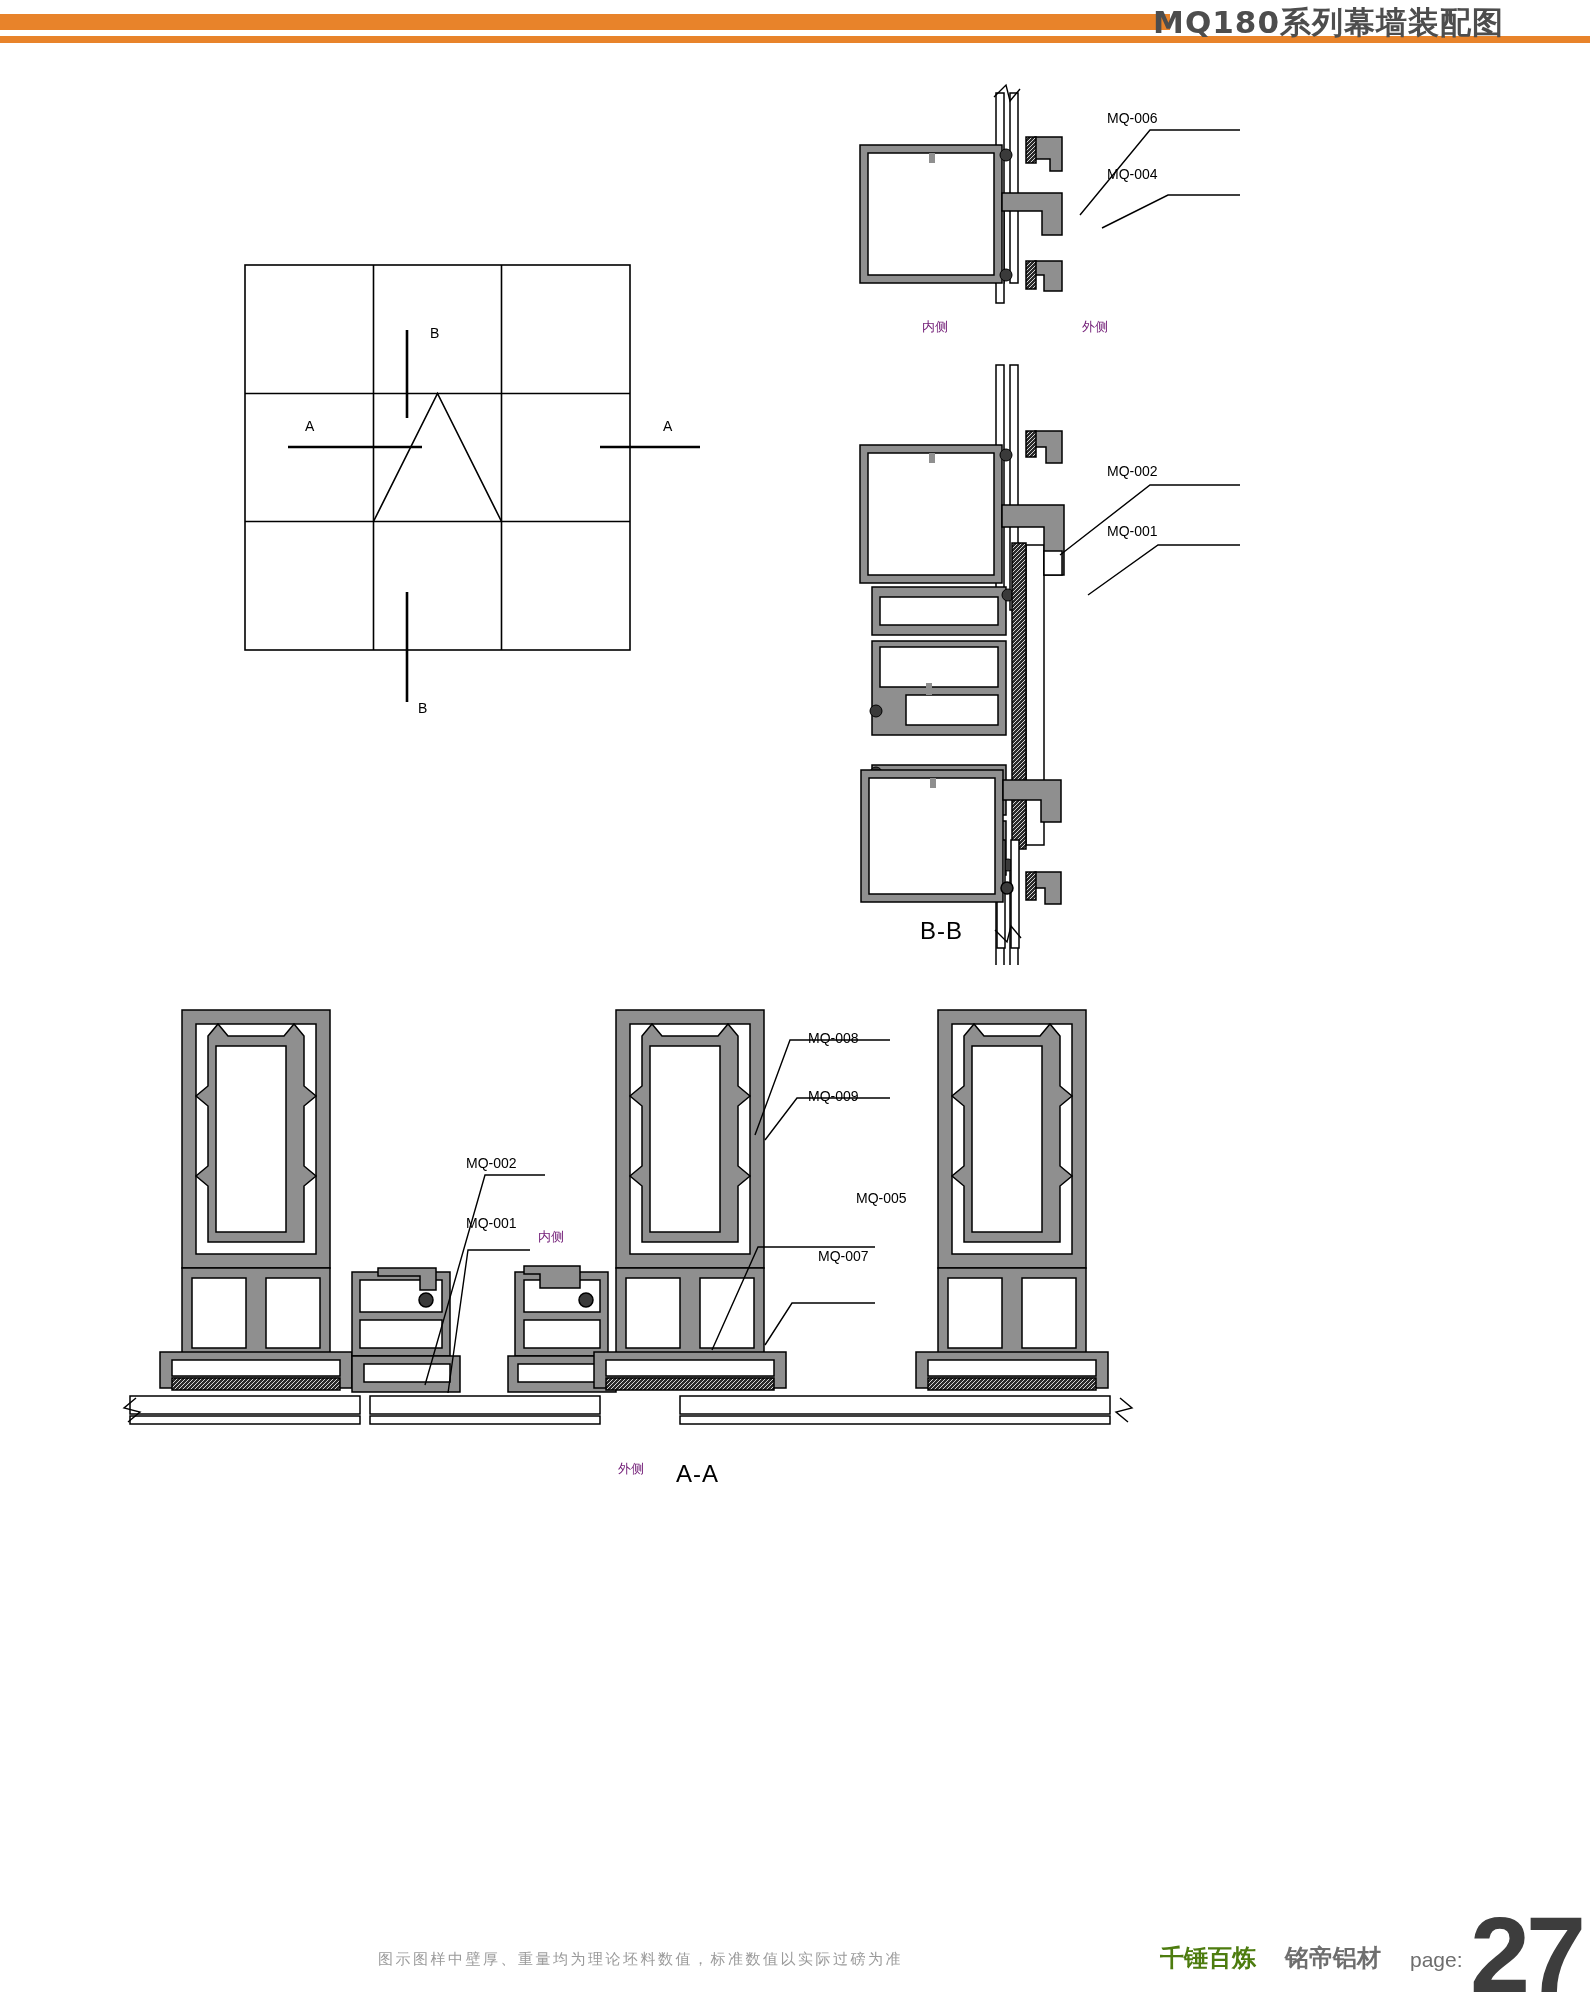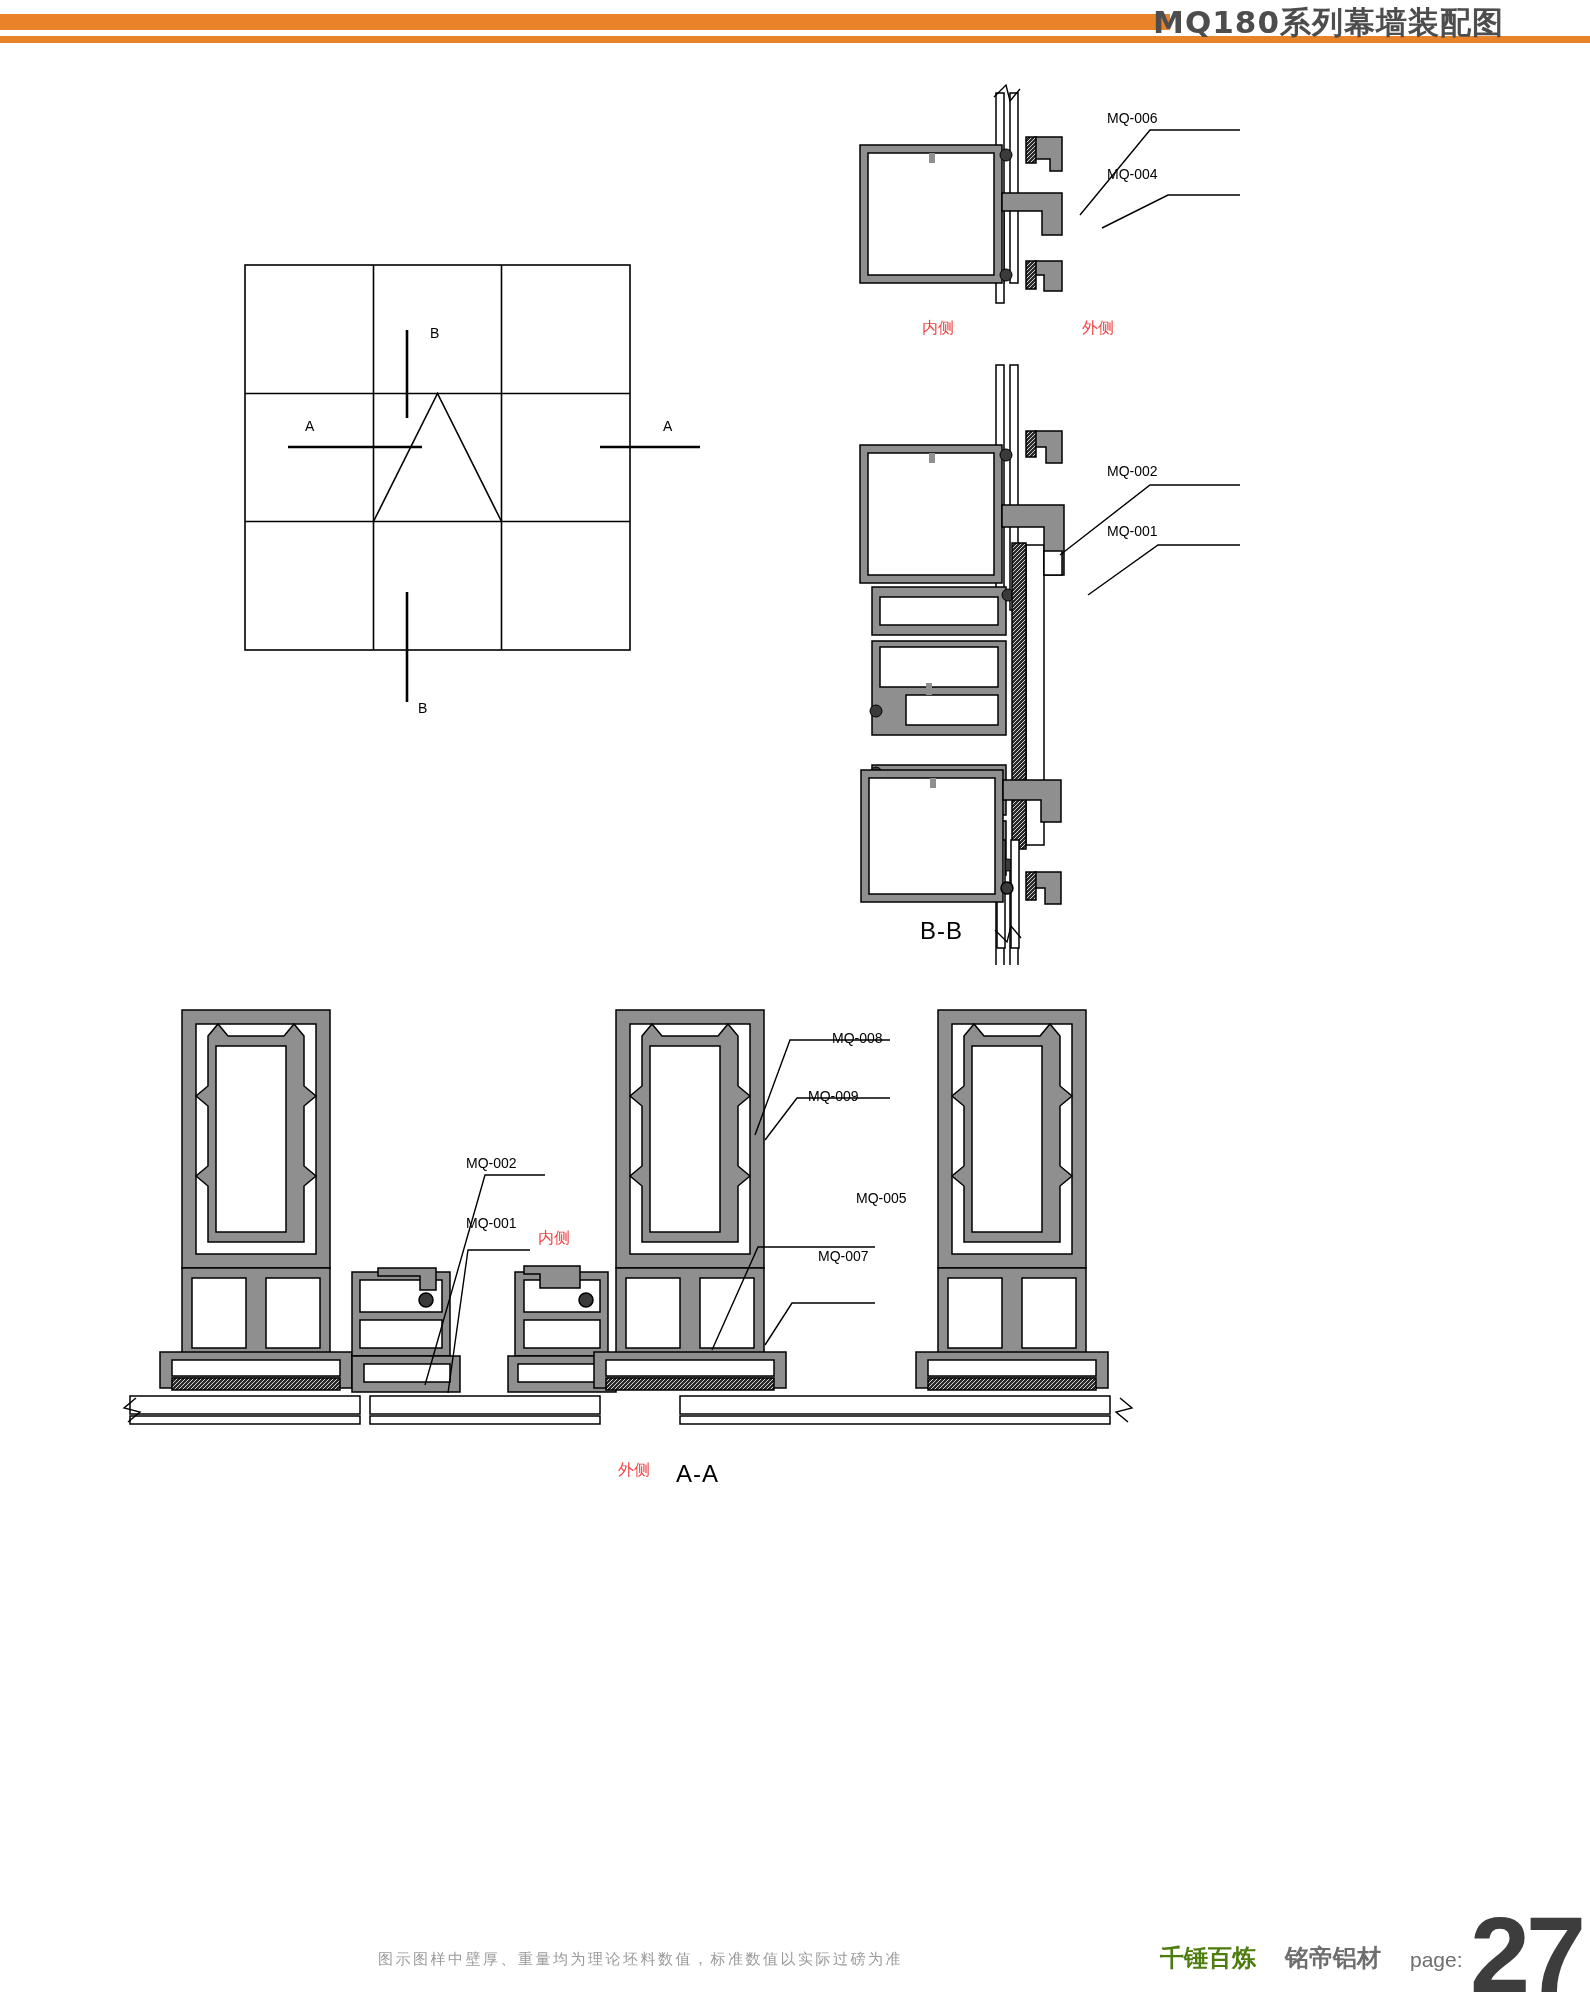--- a/index.html
+++ b/index.html
@@ -17,21 +17,21 @@
   .hdr-bar2{position:absolute;left:0;top:36px;width:1590px;height:7px;background:#E8832A;}
   .hdr-title{
     position:absolute;right:10px;top:2px;
     font-family:"DejaVu Sans",sans-serif;
     font-size:31px;font-weight:bold;color:#4d4d4d;
     letter-spacing:1px;white-space:nowrap;
   }
 
   
   .lbl{position:absolute;font-size:14px;color:#000;white-space:nowrap;}
-  .lbl-cn{position:absolute;font-size:16px;color:#ef4444;white-space:nowrap;
+  .lbl-cn{position:absolute;font-size:13px;color:#701a75;white-space:nowrap;
           font-family:Liberation Serif, serif;}
   .lbl-sec{position:absolute;font-size:24px;color:#000;white-space:nowrap;letter-spacing:1px;}
 
   svg{display:block;}
   .svgwrap{position:absolute;}
 
   
   .footer{position:absolute;left:0;top:1930px;width:1290px;height:70px;}
   .foot-note{
     position:absolute;left:378px;top:20px;
@@ -416,21 +416,21 @@
   <div class="lbl-cn" style="left:538px;top:1228px;">内侧</div>
 
   <div class="svgwrap" style="left:735px;top:1020px;">
     <svg width="160" height="130" viewBox="0 0 160 130">
       <g stroke="#000" stroke-width="1.4" fill="none">
         <path d="M20 115 L55 20 L155 20"></path>
         <path d="M30 120 L62 78 L155 78"></path>
       </g>
     </svg>
   </div>
-  <div class="lbl" style="left:808px;top:1030px;margin-left:24px;">MQ-008</div>
+  <div class="lbl" style="left:808px;top:1030px;">MQ-008</div>
   <div class="lbl" style="left:808px;top:1088px;">MQ-009</div>
 
   <div class="svgwrap" style="left:700px;top:1195px;">
     <svg width="180" height="160" viewBox="0 0 180 160">
       <g stroke="#000" stroke-width="1.4" fill="none">
         <path d="M12 155 L58 52 L175 52"></path>
         <path d="M65 150 L92 108 L175 108"></path>
       </g>
     </svg>
   </div>

